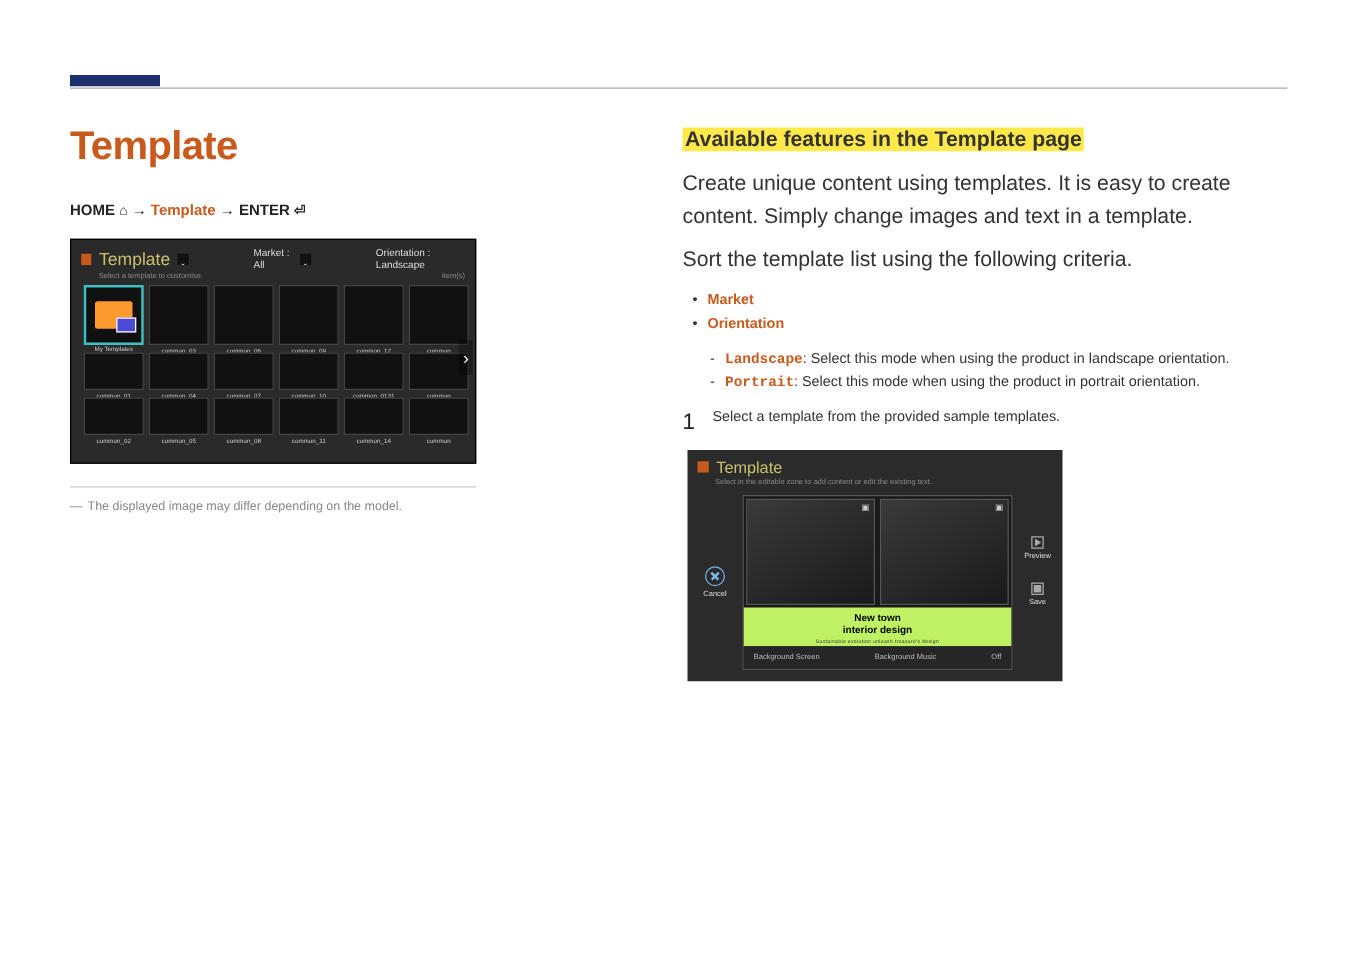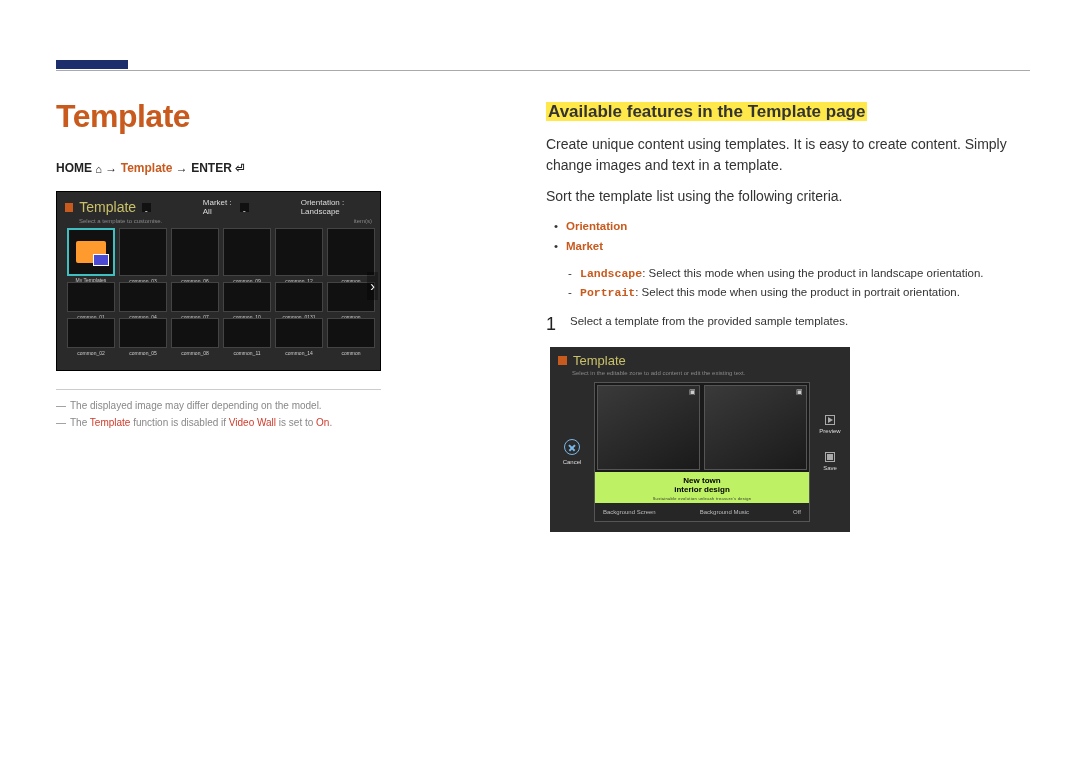--- a/index.html
+++ b/index.html
@@ -159,21 +159,21 @@
   .h2-title {
     font-size: 17px;
     font-weight: 700;
     color: #333;
     background: #ffe84a;
     display: inline;
     padding: 0 2px;
   }
   .h2-wrap { margin-bottom: 12px; margin-top: 4px; }
   .para {
-    font-size: 14px;
+    font-size: 17px;
     color: #333;
     line-height: 1.5;
     margin-bottom: 10px;
   }
   .bullet-list { list-style: none; margin-bottom: 8px; }
   .bullet-list li {
     font-size: 11.5px;
     color: #c85a1e;
     font-weight: 700;
     padding-left: 20px;
@@ -433,35 +433,32 @@
           </div>
       </div>
       <div class="ss1-arrow">›</div>
     </div>
 
     <hr class="hr-thin">
 
     <div class="note">
       <span class="dash">―</span><span>The displayed image may differ depending on the model.</span>
     </div>
-    <div class="note">
-      <span class="dash">―</span><span>The </span><span class="red">Template</span><span> function is disabled if </span><span class="red">Video Wall</span><span> is set to </span><span class="red">On</span><span>.</span>
-    </div>
   </div>
 
   <div class="col-right">
     <div class="h2-wrap">
       <span class="h2-title">Available features in the Template page</span>
     </div>
     <p class="para">Create unique content using templates. It is easy to create content. Simply change images and text in a template.</p>
     <p class="para">Sort the template list using the following criteria.</p>
 
     <ul class="bullet-list">
+      <li>Market</li>
       <li>Orientation</li>
-      <li>Market</li>
     </ul>
     <ul class="sub-list">
       <li>
         <span class="term">Landscape</span><span>: Select this mode when using the product in landscape orientation.</span>
       </li>
       <li>
         <span class="term">Portrait</span><span>: Select this mode when using the product in portrait orientation.</span>
       </li>
     </ul>
 

